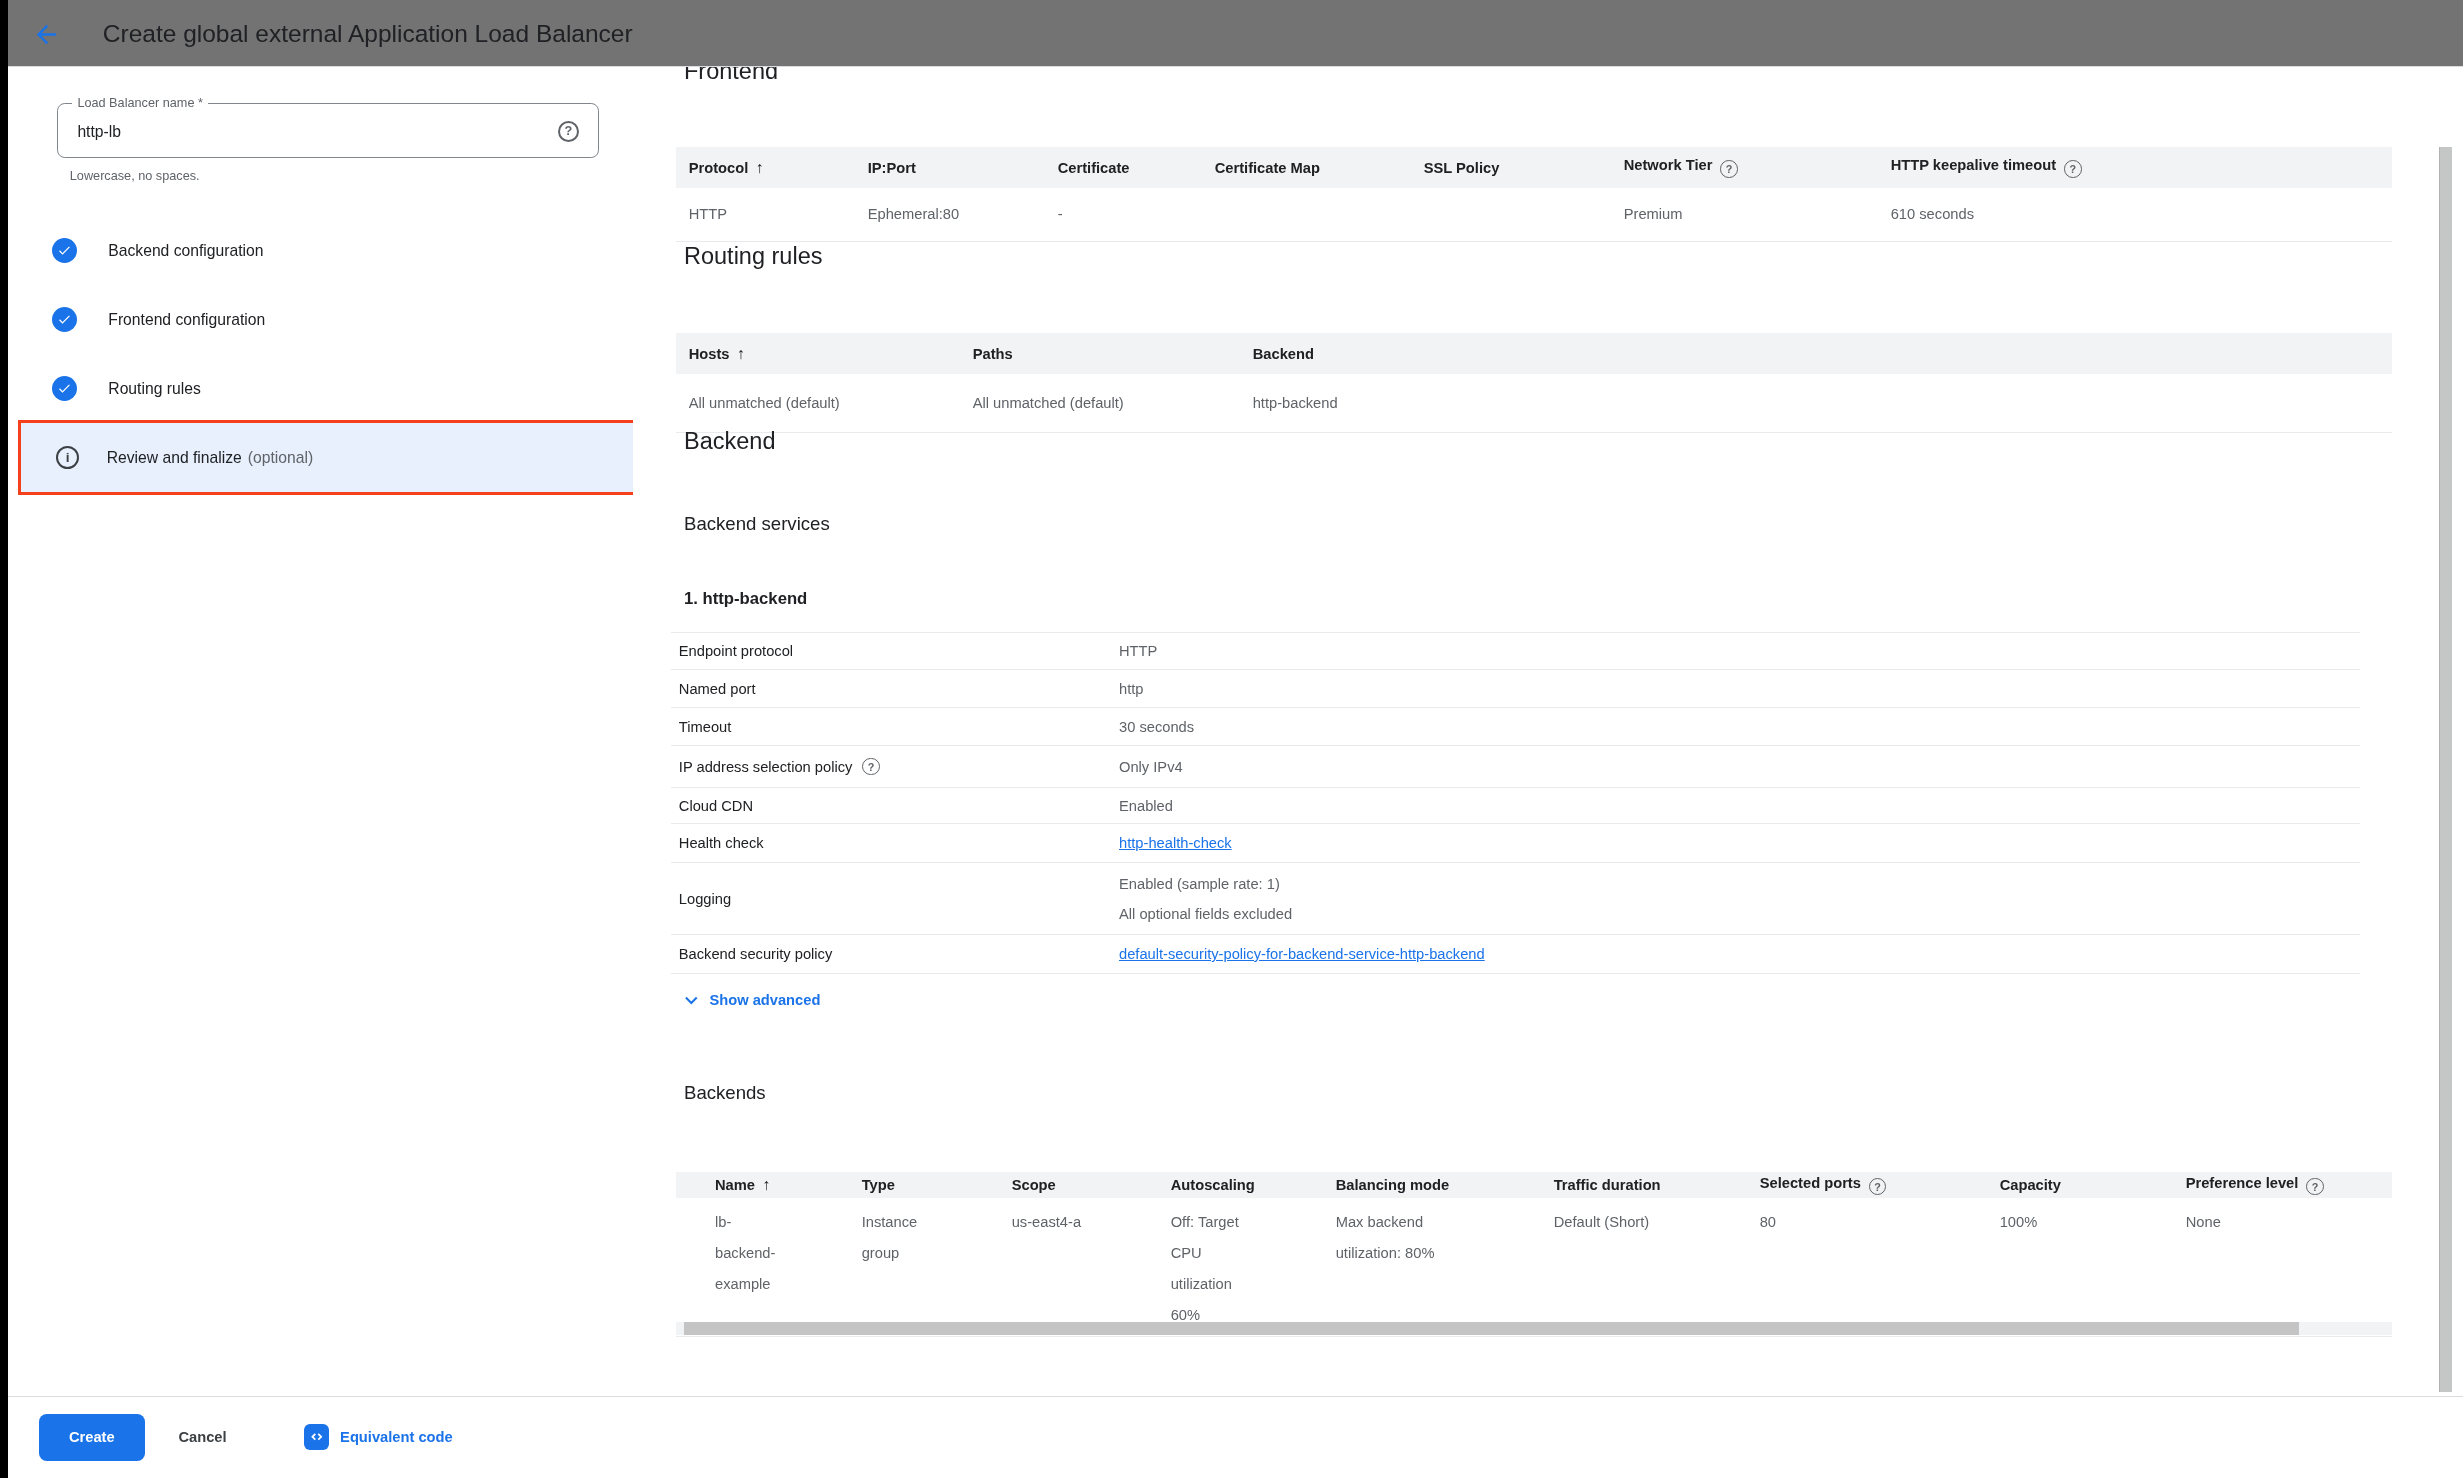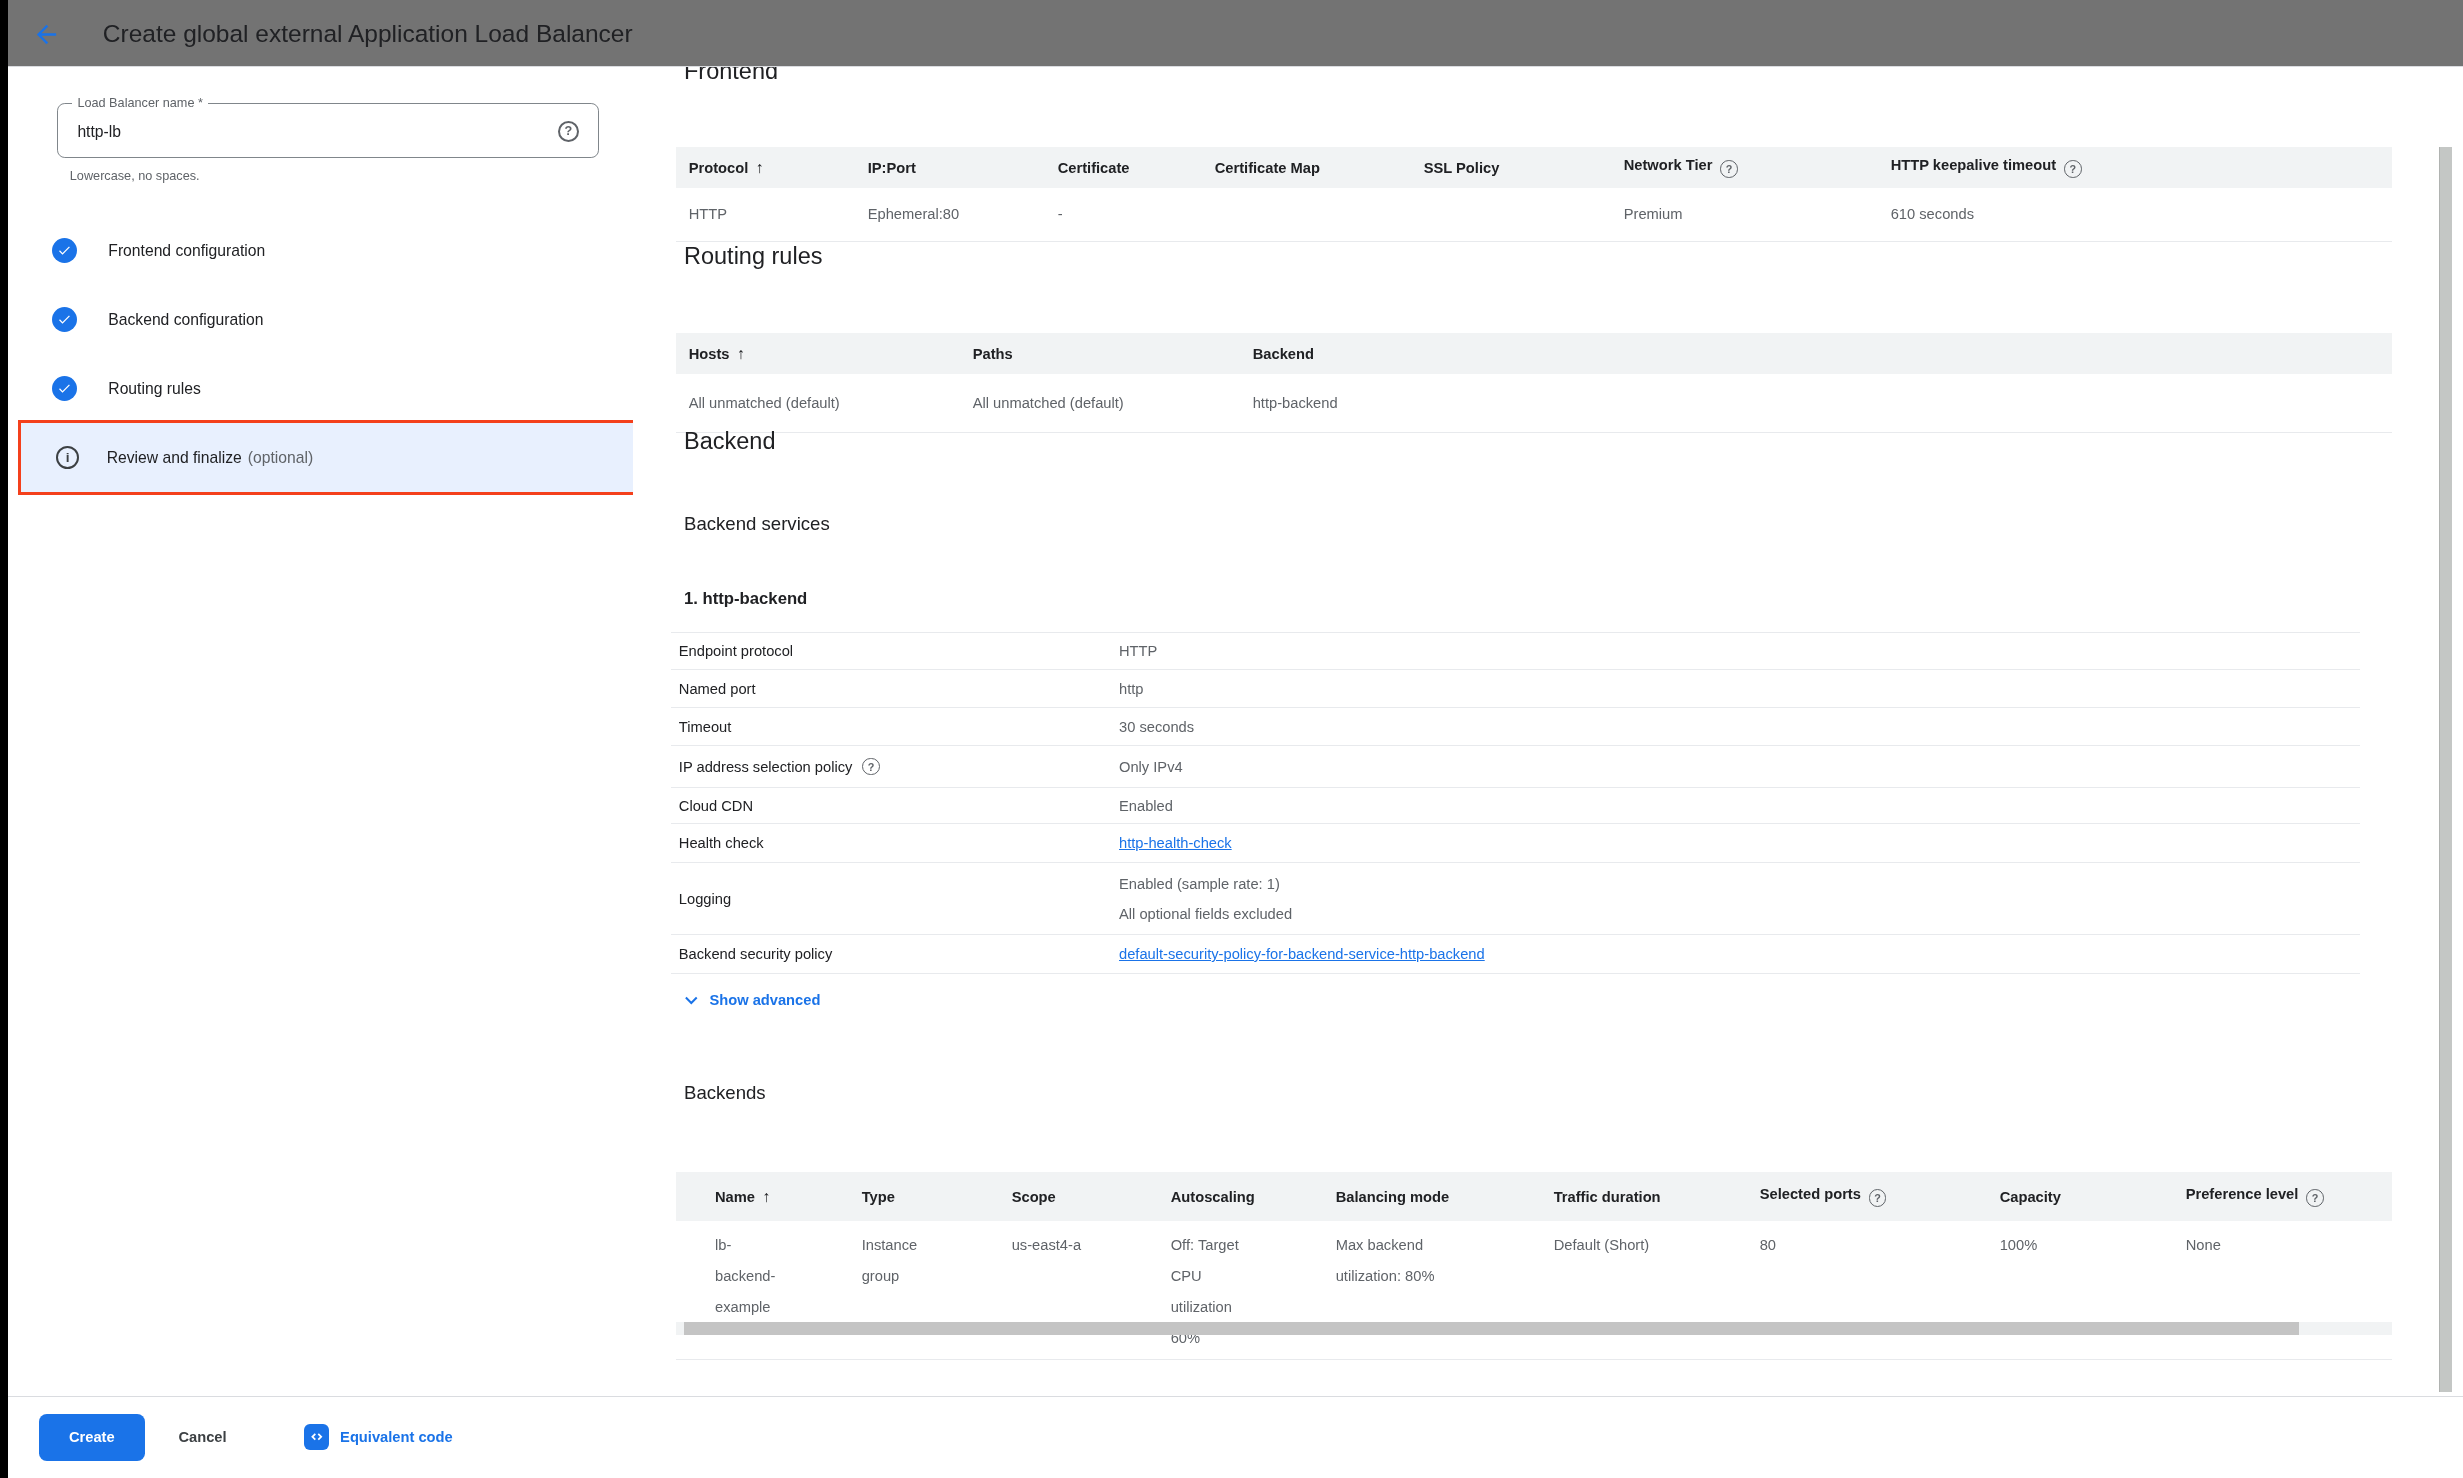--- a/index.html
+++ b/index.html
@@ -63,21 +63,21 @@
   .tbl thead tr { background:var(--thead-bg,#f1f3f4); height:41px; }
   .tbl th { text-align:left; font-size:14.7px; font-weight:700; color:var(--text-dark,#202124);
             padding:0 7.8px 0 12.7px; white-space:nowrap; overflow:hidden; }
   .tbl tbody tr { border-bottom:1px solid var(--row-divider,#e8eaed); }
   .tbl td { font-size:14.7px; color:var(--text-gray,#5f6368); padding:0 7.8px 0 12.7px; vertical-align:middle; }
   .sort-arrow { font-size:15.7px; color:var(--text-dark,#202124); margin-left:7.8px; font-weight:400; }
   .th-help { margin-left:7.8px; vertical-align:-2.9px; }
 
   #frontend-table tbody tr { height:53px; }
   #routing-table tbody tr { height:58px; }
-  #backends-table thead tr { height:49px; }
+  #backends-table thead tr { height:26px; }
   #backends-table td { vertical-align:top; padding-top:8.8px; line-height:31px; }
   #backends-table tbody tr { height:138px; }
   #backends-table td .wrapbox { display:inline-block; overflow-wrap:break-word; }
 
   .kv { position:absolute; left:38px; width:1689px; border-top:1px solid var(--row-divider,#e8eaed); }
   .kv-row { display:flex; border-bottom:1px solid var(--row-divider,#e8eaed); align-items:center; }
   .kv-label { width:448px; flex:none; padding-left:7.8px; font-size:14.7px; color:var(--text-dark,#202124);
               display:flex; align-items:center; gap:9.8px; }
   .kv-value { font-size:14.7px; color:var(--text-gray,#5f6368); }
   .kv-value .vline { line-height:30px; }
@@ -132,30 +132,30 @@
     </div>
     <div class="field-helper">Lowercase, no spaces.</div>
     <nav class="steps">
         <div class="step">
           <span class="check-icon">
             <svg width="14.7" height="14.7" viewBox="0 0 24 24">
               <path d="M9 16.2L4.8 12l-1.4 1.4L9 19 21 7l-1.4-1.4z" fill="#fff"></path>
             </svg>
           </span>
           <span class="step-gap"></span>
-          <span class="step-label">Frontend configuration</span>
+          <span class="step-label">Backend configuration</span>
         </div>
         <div class="step">
           <span class="check-icon">
             <svg width="14.7" height="14.7" viewBox="0 0 24 24">
               <path d="M9 16.2L4.8 12l-1.4 1.4L9 19 21 7l-1.4-1.4z" fill="#fff"></path>
             </svg>
           </span>
           <span class="step-gap"></span>
-          <span class="step-label">Backend configuration</span>
+          <span class="step-label">Frontend configuration</span>
         </div>
         <div class="step">
           <span class="check-icon">
             <svg width="14.7" height="14.7" viewBox="0 0 24 24">
               <path d="M9 16.2L4.8 12l-1.4 1.4L9 19 21 7l-1.4-1.4z" fill="#fff"></path>
             </svg>
           </span>
           <span class="step-gap"></span>
           <span class="step-label">Routing rules</span>
         </div>

